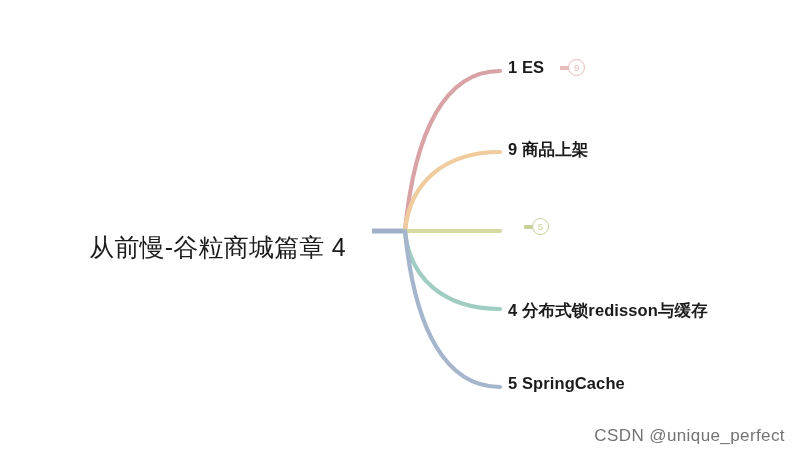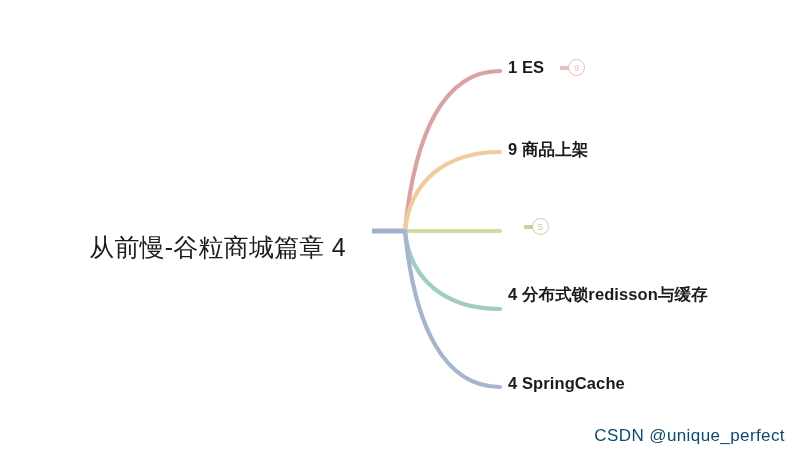--- a/index.html
+++ b/index.html
@@ -78,21 +78,21 @@
     box-sizing: border-box;
     margin-left: -1px;
   }
 
   
   #watermark {
     position: absolute;
     right: 14px;
     bottom: 14px;
     font-size: 17px;
-    color: #0c4a6e;
+    color: #737373;
     letter-spacing: 0.4px;
   }
 </style>
 </head>
 <body>
 
 <div id="canvas">
 
   <div id="root-node">
     <span>从前慢-谷粒商城篇章 4</span>
@@ -119,23 +119,23 @@
       </div>
       <div class="branch-node" style="left: 508px; top: 139px;">
         <span class="branch-label">9 商品上架</span>
       </div>
       <div class="branch-node" style="left: 508px; top: 218px;">
         <span class="badge-wrap">
           <span class="badge-stub" style="background: rgb(201, 208, 154);"></span>
           <span class="badge-circle" style="border-color: rgb(201, 208, 154); color: rgb(201, 208, 154);">5</span>
         </span>
       </div>
-      <div class="branch-node" style="left: 508px; top: 284px;">
+      <div class="branch-node" style="left: 508px; top: 300px;">
         <span class="branch-label">4 分布式锁redisson与缓存</span>
       </div>
       <div class="branch-node" style="left: 508px; top: 374px;">
-        <span class="branch-label">4 SpringCache</span>
+        <span class="branch-label">5 SpringCache</span>
       </div>
     </div>
 
   <div id="watermark">CSDN @unique_perfect</div>
 
 </div>
 
 </body></html>

